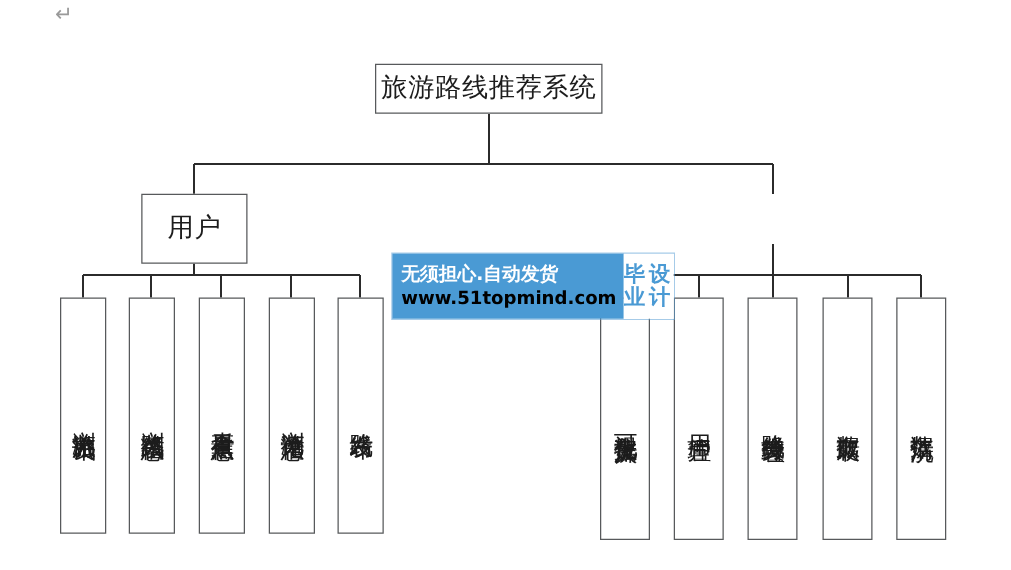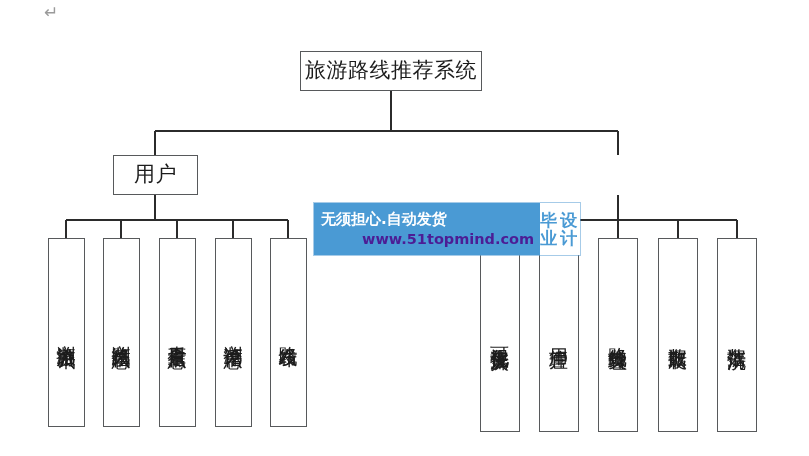--- a/index.html
+++ b/index.html
@@ -64,21 +64,21 @@
     top: 51px;
     width: 182px;
     height: 40px;
   }
   .node.root .node-label { font-size: 21px; letter-spacing: 0.5px; }
 
   .node.actor-user {
     left: 113px;
     top: 155px;
     width: 85px;
-    height: 40px;
+    height: 56px;
   }
   .node.actor-admin {
     left: 572px;
     top: 155px;
     width: 91px;
     height: 40px;
   }
   .node.actor-user .node-label,
   .node.actor-admin .node-label { font-size: 21px; letter-spacing: 0.5px; }
 
@@ -120,26 +120,25 @@
   }
   .wm-line1 {
     color: #ffffff;
     font-size: 15px;
     font-weight: bold;
     letter-spacing: 0px;
     white-space: nowrap;
     line-height: 1.15;
   }
   .wm-line2 {
-    color: #4c1d95;
+    color: #000000;
     font-size: 14.5px;
     font-weight: bold;
     white-space: nowrap;
     line-height: 1.15;
-    margin-left: 41px;
   }
   .wm-badge {
     background: #ffffff;
     color: #4a9ad4;
     width: 40px;
     display: flex;
     flex-direction: row;
     align-items: center;
     justify-content: center;
     font-size: 17px;

